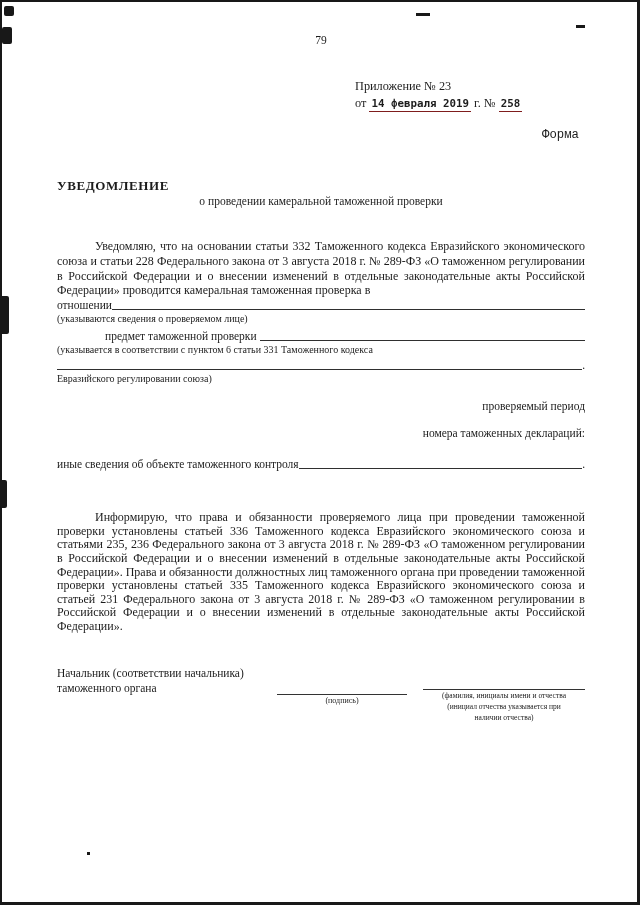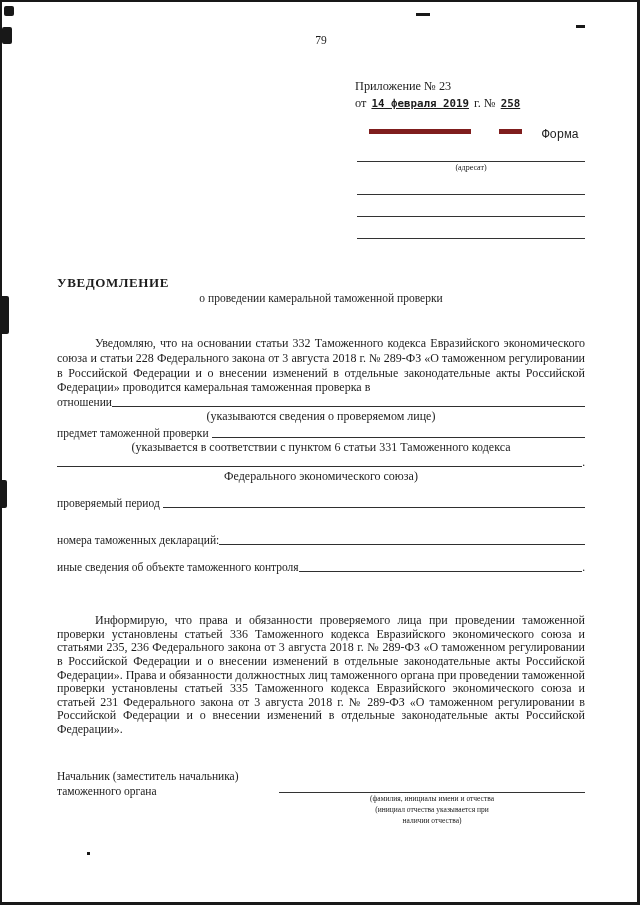--- a/index.html
+++ b/index.html
@@ -7,37 +7,37 @@
     width:640px;height:905px;background:#ffffff;position:relative;overflow:hidden;
     font-family:"Liberation Serif", serif;color:#1c1c1c;
   }
   .page{
     position:absolute;top:0;left:0;width:640px;height:714px;
     padding:34px 55px 0 57px;box-sizing:border-box;
   }
   .page-number{text-align:center;font-size:11.5px;}
   .header-block{margin-top:32px;margin-left:298px;font-size:12.3px;line-height:17px;}
   .typed{font-family:"DejaVu Sans Mono", monospace;font-size:10.8px;font-weight:bold;}
-  .underlined{border-bottom:5px solid #7f1d1d;padding:0 2px 19px 2px;text-decoration:underline;}
+  .underlined{border-bottom:1px solid #7f1d1d;padding:0 2px 1px 2px;}
   .form-label{margin-top:16px;text-align:right;padding-right:6px;font-size:12.3px;font-family:Liberation Mono, monospace;}
   .addressee{margin-left:300px;width:228px;margin-top:6px;}
   .addr-line{height:13px;border-bottom:1px solid #333;}
   .addr-caption{text-align:center;font-size:8px;line-height:11px;}
   .addr-line2{height:21px;border-bottom:1px solid #333;}
   .title{margin-top:36px;text-align:left;font-weight:bold;font-size:13px;letter-spacing:.6px;}
   .subtitle{text-align:center;font-size:11.5px;margin-top:1px;}
   .para{text-align:justify;font-size:12px;}
   .para1{margin-top:32px;text-indent:38px;line-height:14.8px;}
   .para2{margin-top:40px;text-indent:38px;line-height:13.6px;}
   .field-row{display:flex;align-items:flex-end;font-size:11.5px;line-height:14px;}
   .fill{flex:1 1 auto;border-bottom:1px solid #2f2f2f;margin:0 0 2px 3px;height:1px;}
   .fill.nogap{margin-left:0;}
-  .hint{text-align:center;font-size:12px;line-height:10px;}
-  .mt2{margin-top:2px;} .mt3{margin-top:3px;} .mt5{margin-top:5px;}
-  .mt13{margin-top:13px;} .mt15{margin-top:15px;} .mt25{margin-top:23px;}
+  .hint{text-align:left;font-size:10px;line-height:10px;}
+  .mt2{margin-top:2px;} .mt3{margin-top:3px;} .mt5{margin-top:5px;margin-left:48px;}
+  .mt13{margin-top:13px;} .mt15{margin-top:15px;flex-direction:column;} .mt25{margin-top:9px;flex-direction:column;}
   .signature{margin-top:32px;display:flex;align-items:flex-start;font-size:11.5px;}
   .sig-left{width:206px;line-height:15px;}
   .sig-mid{width:130px;margin-left:14px;}
   .sig-right{flex:1 1 auto;margin-left:16px;}
   .sig-line-mid{height:28px;border-bottom:1px solid #333;}
   .sig-line-right{height:23px;border-bottom:1px solid #333;}
   .sig-cap{text-align:center;font-size:8px;line-height:10px;margin-top:1px;}
   .sig-cap-right{text-align:center;font-size:7.5px;line-height:10px;margin-top:1px;}
   .artifact{position:absolute;background:#181818;}
   .blob{border-radius:2px;}
@@ -67,27 +67,20 @@
       <span>от</span>
       <span class="typed underlined">14 февраля 2019</span>
       <span>г.</span>
       <span>№</span>
       <span class="typed underlined">258</span>
     </div>
   </div>
 
   <div class="form-label">Форма</div>
 
-  <div class="addressee">
-    <div class="addr-line"></div>
-    <div class="addr-caption">(адресат)</div>
-    <div class="addr-line2"></div>
-    <div class="addr-line2"></div>
-    <div class="addr-line2"></div>
-  </div>
 
   <div class="title">УВЕДОМЛЕНИЕ</div>
   <div class="subtitle">о проведении камеральной таможенной проверки</div>
 
   <div class="para para1">Уведомляю, что на основании статьи 332 Таможенного кодекса Евразийского экономического союза и статьи 228 Федерального закона от 3 августа 2018 г. № 289-ФЗ «О таможенном регулировании в Российской Федерации и о внесении изменений в отдельные законодательные акты Российской Федерации» проводится камеральная таможенная проверка в</div>
 
   <div class="field-row">
     <span>отношении</span>
     <span class="fill nogap"></span>
   </div>
@@ -96,21 +89,21 @@
   <div class="field-row mt5">
     <span>предмет таможенной проверки</span>
     <span class="fill"></span>
   </div>
   <div class="hint mt2">(указывается в соответствии с пунктом 6 статьи 331 Таможенного кодекса</div>
 
   <div class="field-row mt3">
     <span class="fill nogap"></span>
     <span>.</span>
   </div>
-  <div class="hint mt2">Федерального экономического союза)</div>
+  <div class="hint mt2">Евразийского регулировании союза)</div>
 
   <div class="field-row mt15">
     <span>проверяемый период</span>
     <span class="fill"></span>
   </div>
 
   <div class="field-row mt25">
     <span>номера таможенных деклараций:</span>
     <span class="fill nogap"></span>
   </div>
@@ -118,22 +111,26 @@
   <div class="field-row mt13">
     <span>иные сведения об объекте таможенного контроля</span>
     <span class="fill nogap"></span>
     <span>.</span>
   </div>
 
   <div class="para para2">Информирую, что права и обязанности проверяемого лица при проведении таможенной проверки установлены статьей 336 Таможенного кодекса Евразийского экономического союза и статьями 235, 236 Федерального закона от 3 августа 2018 г. № 289-ФЗ «О таможенном регулировании в Российской Федерации и о внесении изменений в отдельные законодательные акты Российской Федерации». Права и обязанности должностных лиц таможенного органа при проведении таможенной проверки установлены статьей 335 Таможенного кодекса Евразийского экономического союза и статьей 231 Федерального закона от 3 августа 2018 г. № 289-ФЗ «О таможенном регулировании в Российской Федерации и о внесении изменений в отдельные законодательные акты Российской Федерации».</div>
 
   <div class="signature">
     <div class="sig-left">
-      <div>Начальник (заместитель начальника)</div>
+      <div>Начальник (соответствии начальника)</div>
       <div>таможенного органа</div>
+    </div>
+    <div class="sig-mid">
+      <div class="sig-line-mid"></div>
+      <div class="sig-cap">(подпись)</div>
     </div>
     <div class="sig-right">
       <div class="sig-line-right"></div>
       <div class="sig-cap-right">(фамилия, инициалы имени и отчества</div>
       <div class="sig-cap-right">(инициал отчества указывается при</div>
       <div class="sig-cap-right">наличии отчества)</div>
     </div>
   </div>
 
 </div>

